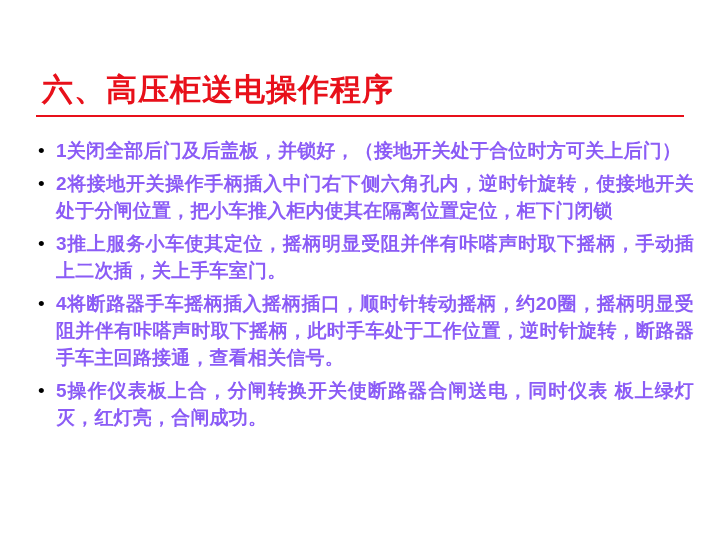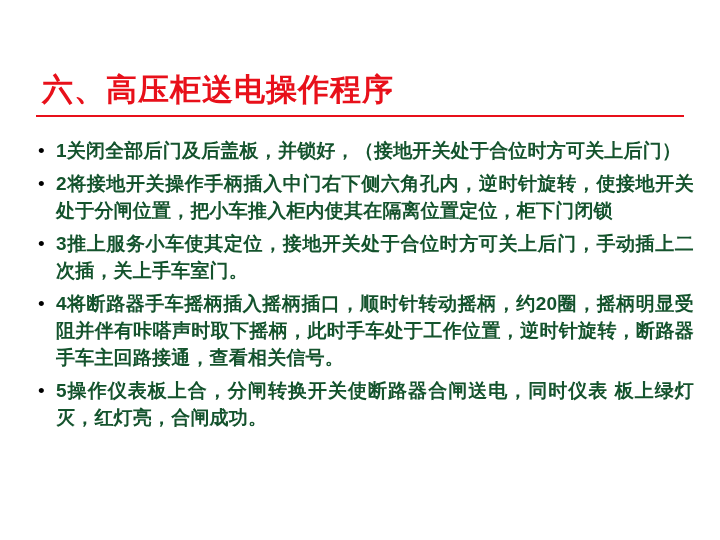--- a/index.html
+++ b/index.html
@@ -61,21 +61,21 @@
     line-height: 27px;
     color: #000000;
     text-align: left;
     padding-left: 4px;
     box-sizing: border-box;
   }
   .bullet-text {
     flex: 1 1 auto;
     font-size: 19px;
     line-height: 27px;
-    color: #14532d;
+    color: #8b5cf6;
     font-weight: bold;
     letter-spacing: 0.2px;
     text-align: justify;
   }
   .watermark {
     position: absolute;
     right: 18px;
     bottom: 10px;
     font-size: 13px;
     color: #8e8e8e;
@@ -102,21 +102,21 @@
     <li class="bullet-item">
       <span class="bullet-dot">•</span>
       <span class="bullet-text">1关闭全部后门及后盖板，并锁好，（接地开关处于合位时方可关上后门）</span>
     </li>
     <li class="bullet-item">
       <span class="bullet-dot">•</span>
       <span class="bullet-text">2将接地开关操作手柄插入中门右下侧六角孔内，逆时针旋转，使接地开关处于分闸位置，把小车推入柜内使其在隔离位置定位，柜下门闭锁</span>
     </li>
     <li class="bullet-item">
       <span class="bullet-dot">•</span>
-      <span class="bullet-text">3推上服务小车使其定位，接地开关处于合位时方可关上后门，手动插上二次插，关上手车室门。</span>
+      <span class="bullet-text">3推上服务小车使其定位，摇柄明显受阻并伴有咔嗒声时取下摇柄，手动插上二次插，关上手车室门。</span>
     </li>
     <li class="bullet-item">
       <span class="bullet-dot">•</span>
       <span class="bullet-text">4将断路器手车摇柄插入摇柄插口，顺时针转动摇柄，约20圈，摇柄明显受阻并伴有咔嗒声时取下摇柄，此时手车处于工作位置，逆时针旋转，断路器手车主回路接通，查看相关信号。</span>
     </li>
     <li class="bullet-item">
       <span class="bullet-dot">•</span>
       <span class="bullet-text">5操作仪表板上合，分闸转换开关使断路器合闸送电，同时仪表 板上绿灯灭，红灯亮，合闸成功。</span>
     </li>
   </ul>

